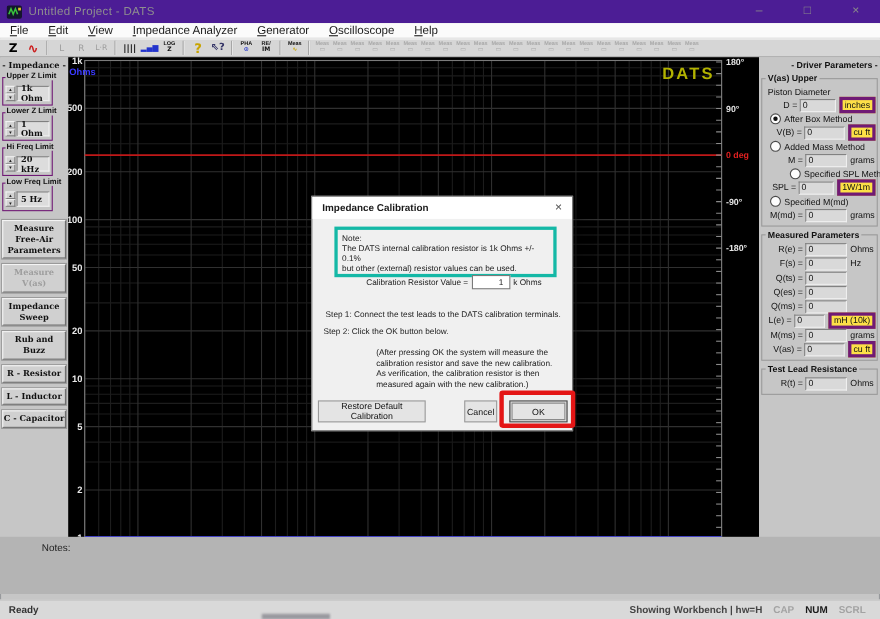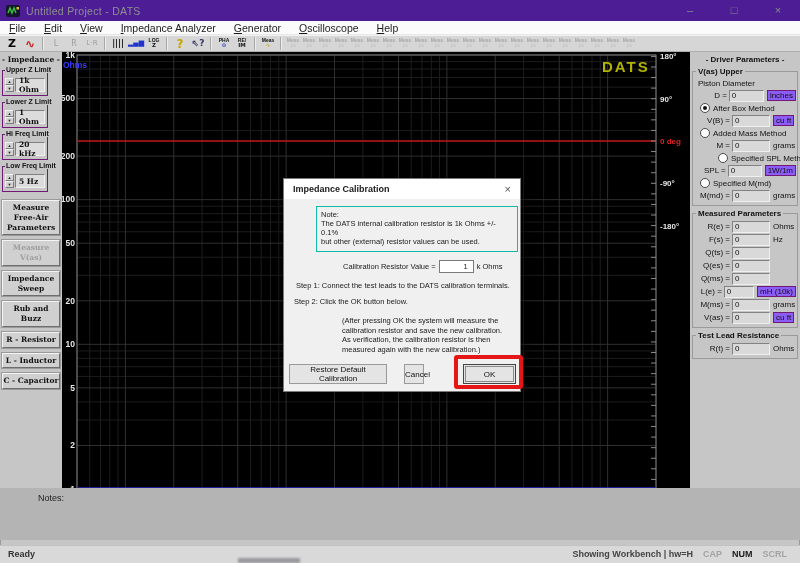--- a/index.html
+++ b/index.html
@@ -36,29 +36,29 @@
   .spin{width:9px;display:flex;flex-direction:column;margin-right:1px;}
   .spin-btn{flex:1;background:#d2d2d2;border:1px solid;border-color:#f2f2f2 #7d7d7d #7d7d7d #f2f2f2;font-size:4px;line-height:5px;text-align:center;color:#222;}
   .sval{flex:1;background:#dcdcdc;border:1px solid;border-color:#808080 #f0f0f0 #f0f0f0 #808080;font-size:7.5px;display:flex;align-items:center;padding-left:3px;color:#111;font-family:"DejaVu Serif",serif;font-weight:bold;}
   .sbtn{margin:5px 2px 0 2px;background:#d0d0d0;border:1px solid;border-color:#f4f4f4 #6e6e6e #6e6e6e #f4f4f4;box-shadow:0 0 0 1px #9a9a9a;text-align:center;font-family:"DejaVu Serif",serif;font-weight:bold;font-size:7.5px;color:#111;padding:2px 0;line-height:1.3;}
   .sbtn.disabled{color:#9e9e9e;}
   .sbtn.big{margin-top:8px;}
 
   .chart{position:absolute;left:62px;top:52px;width:628px;height:448px;background:#000;}
 
   .rightpanel{position:absolute;left:690px;top:52px;width:110px;height:448px;background:#c6c6c6;box-sizing:border-box;padding:3px 2px 0 2px;}
-  .panel-title{font-size:8px;font-weight:bold;text-align:center;color:#111;margin-bottom:2px;}
+  .panel-title{font-size:8px;font-weight:bold;text-align:right;color:#111;margin-bottom:2px;}
   .pgroup{border:1px solid #9a9a9a;position:relative;margin:7px 0 0 0;padding:6px 1px 3px 1px;}
   .pgroup .glabel{position:absolute;top:-5px;left:3px;background:#c6c6c6;font-size:8px;font-weight:bold;color:#111;padding:0 2px;white-space:nowrap;}
   .prow-label{font-size:8px;color:#111;margin:1px 0 1px 4px;}
   .prow{display:flex;align-items:center;height:13px;}
   .plabel{width:38px;text-align:right;font-size:8px;color:#111;padding-right:2px;box-sizing:border-box;}
   .pbox{width:34px;height:10px;background:#d9d9d9;border:1px solid;border-color:#828282 #efefef #efefef #828282;font-size:8px;color:#111;padding:0 0 0 2px;line-height:10px;}
   .punit{font-size:8px;color:#111;margin-left:3px;white-space:nowrap;}
-  .punit.boxed{border:1px solid #701a75;padding:0 2px;background:#8b5cf6;}
+  .punit.boxed{border:3px solid #701a75;padding:0 2px;background:#fde047;}
   .prow-radio{display:flex;align-items:center;height:12px;margin-left:6px;}
   .prow-radio.indent{margin-left:24px;}
   .radio{width:8px;height:8px;border-radius:50%;background:#fdfdfd;border:1px solid #4a4a4a;margin-right:3px;position:relative;flex:none;}
   .radio.sel::after{content:"";position:absolute;left:2px;top:2px;width:4px;height:4px;border-radius:50%;background:#111;}
   .rlabel{font-size:8px;color:#111;white-space:nowrap;}
 
   .notesarea{position:absolute;left:0;top:488px;width:800px;height:52px;background:#b4b4b4;}
   .notes-label{position:absolute;left:38px;top:5px;font-size:9px;color:#222;}
 
   .statusbar{position:absolute;left:0;top:545px;width:800px;height:18px;background:#d9d9d9;border-top:1px solid #c2c2c2;font-size:9px;color:#222;}
@@ -70,29 +70,29 @@
   .key.on{color:#1a1a1a;}
 
   .artifact{position:absolute;left:238px;top:558px;width:62px;height:5px;background:#5a5a66;opacity:.5;filter:blur(1px);}
 
   
   .dialog{position:absolute;left:283px;top:178px;width:238px;height:214px;background:#f0f0f0;border:1px solid #7a7a7a;box-sizing:border-box;box-shadow:3px 5px 14px rgba(0,0,0,.5);}
   .dlg-title{height:20px;background:#ffffff;display:flex;align-items:center;position:relative;}
   .dlg-title .t{font-size:9px;color:#1a1a1a;margin-left:9px;font-weight:bold;}
   .dlg-close{position:absolute;right:9px;top:0;line-height:20px;font-size:11px;color:#555;}
   .dlg-body{position:relative;height:192px;font-size:7.5px;color:#1a1a1a;}
-  .dlg-note{position:absolute;left:32px;top:7px;width:202px;height:46px;border:1px solid #14b8a6;padding:3px 4px;box-sizing:border-box;line-height:9px;}
-  .dlg-res-row{display:flex;align-items:center;margin-top:14px;margin-left:22px;}
+  .dlg-note{position:absolute;left:20px;top:7px;width:202px;height:46px;border:3px solid #14b8a6;padding:3px 4px;box-sizing:border-box;line-height:9px;}
+  .dlg-res-row{display:flex;align-items:center;margin-top:2px;margin-left:22px;}
   .dlg-input{width:28px;height:11px;background:#fff;border:1px solid #7a7a7a;text-align:right;padding-right:5px;line-height:11px;margin:0 3px;}
   .dlg-step1{position:absolute;left:12px;top:82px;}
   .dlg-step2{position:absolute;left:10px;top:98px;}
   .dlg-after{position:absolute;left:58px;top:117px;line-height:9.5px;}
   .dlg-btn{position:absolute;top:165px;height:20px;background:#e4e4e4;border:1px solid #9a9a9a;font-size:8px;color:#111;font-family:"Liberation Sans",sans-serif;padding:0;}
   #btn-restore{left:5px;width:98px;}
-  #btn-cancel{left:120px;width:20px;}
+  #btn-cancel{left:138px;width:30px;}
   #btn-ok{left:179px;width:53px;border:1px solid #444;box-shadow:inset 0 0 0 1px #e4e4e4, inset 0 0 0 2px #8a8a8a;}
   .red-box{position:absolute;left:454px;top:355px;width:69px;height:34px;border:4px solid #e41616;border-radius:3px;box-sizing:border-box;z-index:50;pointer-events:none;}
 </style>
 </head>
 <body>
 
 <div id="app">
 
   <div class="titlebar">
     <span class="app-icon">

